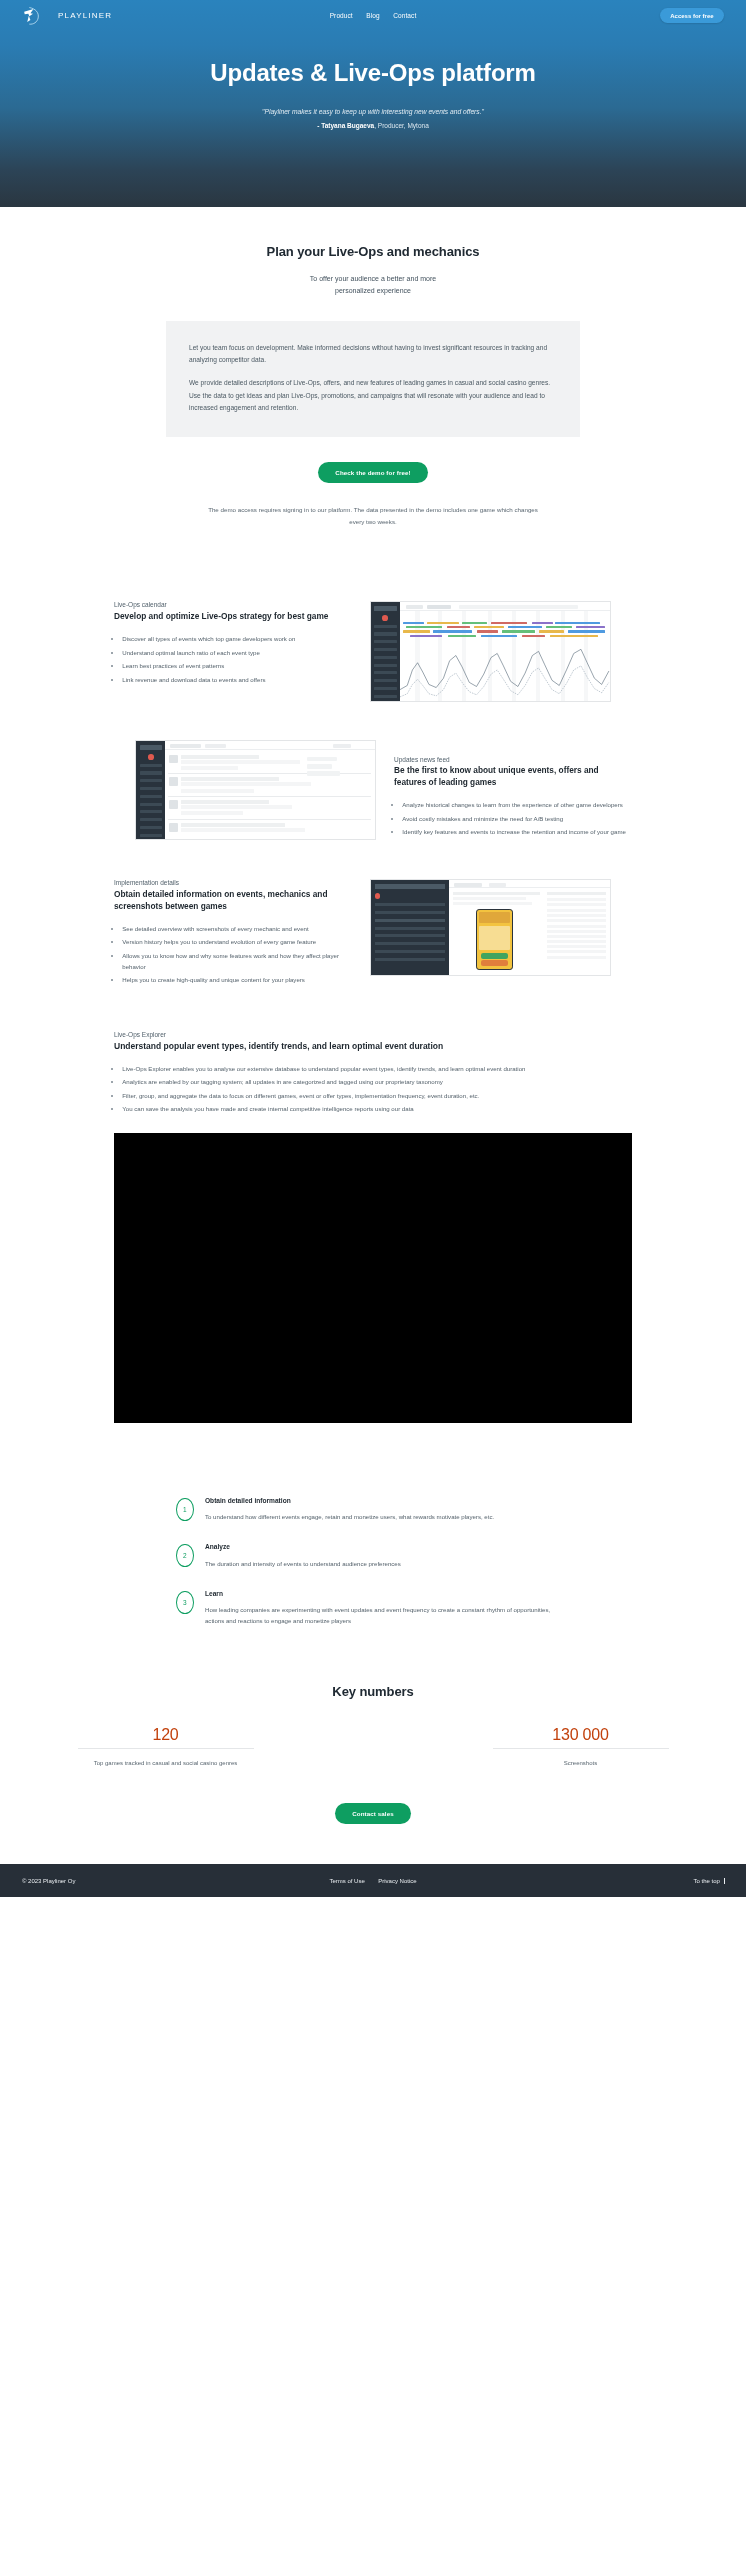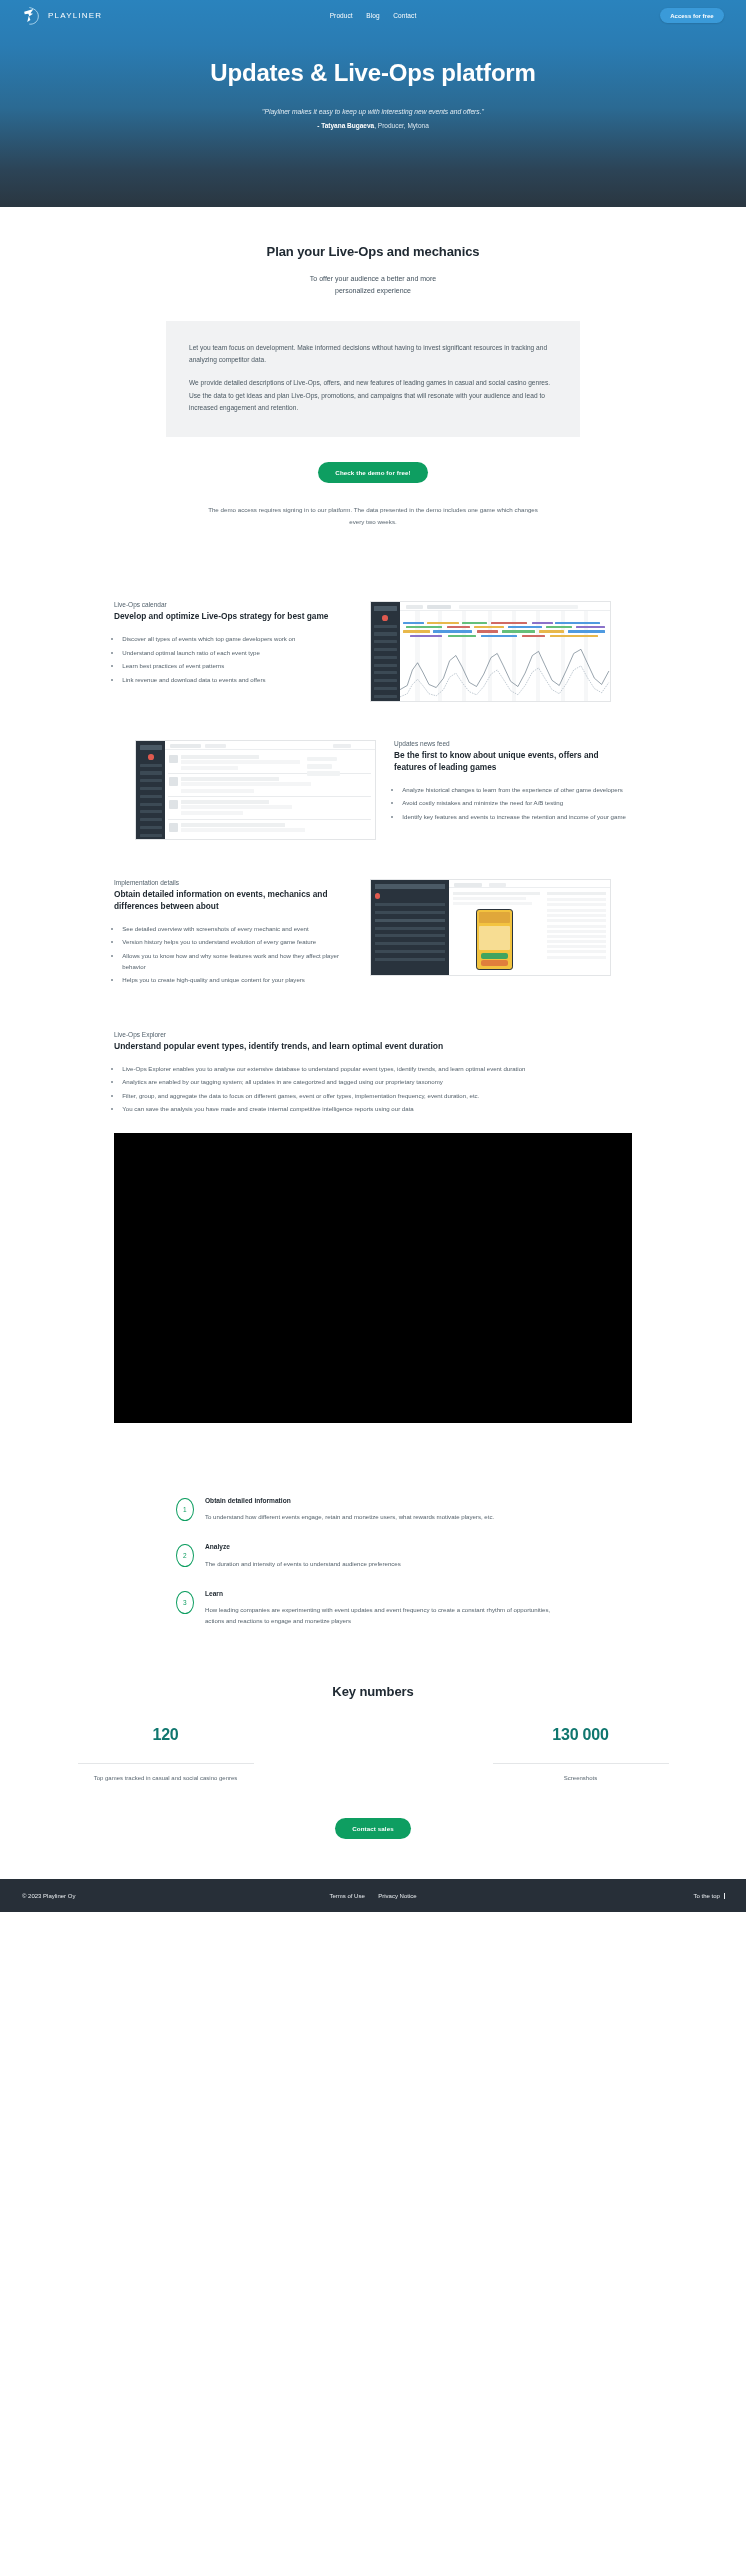--- a/index.html
+++ b/index.html
@@ -22,21 +22,21 @@
     background: linear-gradient(180deg, #2a83bd 0%, #2a7cb3 22%, #2b6a93 52%, #2c4457 82%, #2a3640 100%);
     overflow: hidden;
   }
   .topbar {
     height: 31px;
     display: flex;
     align-items: center;
     padding: 0 22px;
     position: relative;
   }
-  .brand { display: flex; align-items: center; gap: 3px; }
+  .brand { display: flex; align-items: center; gap: 13px; }
   .brand-logo { width: 23px; height: 19.7px; display: block; }
   .brand-name {
     color: #ffffff;
     font-size: 8px;
     letter-spacing: 1.2px;
     font-weight: 400;
   }
   .nav {
     position: absolute;
     left: 50%;
@@ -146,21 +146,21 @@
   }
 
   
   .features { padding-top: 45px; }
   .feature {
     display: flex;
     align-items: flex-start;
     gap: 17.6px;
     margin-top: 29px;
   }
-  .feature.reverse { flex-direction: row-reverse; }
+  .feature.reverse { flex-direction: row-reverse; align-items: flex-end; }
   .feature-text { width: 238px; flex: 0 0 238px; }
   .feature-media { width: 241px; flex: 0 0 241px; }
   .eyebrow {
     font-size: 6.5px;
     color: #51606b;
     margin-bottom: 2.6px;
   }
   .feature-head {
     font-size: 8.3px;
     font-weight: 700;
@@ -271,24 +271,24 @@
   .keynums { padding-top: 37px; }
   .nums {
     display: flex;
     justify-content: space-between;
     width: 591px;
     margin: 27px auto 0;
   }
   .num-cell { width: 176px; text-align: center; }
   .num-val {
     font-size: 16px;
-    font-weight: 700;
-    color: #0f766e;
+    font-weight: 400;
+    color: #c2410c;
     letter-spacing: -0.2px;
-    padding-bottom: 19px;
+    padding-bottom: 4px;
     border-bottom: 0.5px solid #e4e6e8;
   }
   .num-label {
     margin-top: 9.3px;
     font-size: 6px;
     color: #5a6771;
     line-height: 1.75;
   }
   .contact-row { text-align: center; margin-top: 34px; padding-bottom: 40px; }
 
@@ -496,21 +496,21 @@
             <div class="shot-chip" style="left:171px;top:15.5px;width:30px;background:#f1f3f4"></div>
             <div class="shot-chip" style="left:171px;top:23px;width:25px;background:#f1f3f4"></div>
             <div class="shot-chip" style="left:171px;top:30px;width:33px;background:#f1f3f4"></div>
           </div>
         </div>
       </div>
 
       <div class="feature" style="margin-top:39px">
         <div class="feature-text">
           <div class="eyebrow">Implementation details</div>
-          <div class="feature-head">Obtain detailed information on events, mechanics and differences between about</div>
+          <div class="feature-head">Obtain detailed information on events, mechanics and screenshots between games</div>
           <ul class="bullets">
             <li>See detailed overview with screenshots of every mechanic and event</li>
             <li>Version history helps you to understand evolution of every game feature</li>
             <li>Allows you to know how and why some features work and how they affect player behavior</li>
             <li>Helps you to create high-quality and unique content for your players</li>
           </ul>
         </div>
         <div class="feature-media">
           <div class="shot" style="width:241px;height:97px;display:flex">
             <div style="position:relative;width:78px;background:#29333d">

